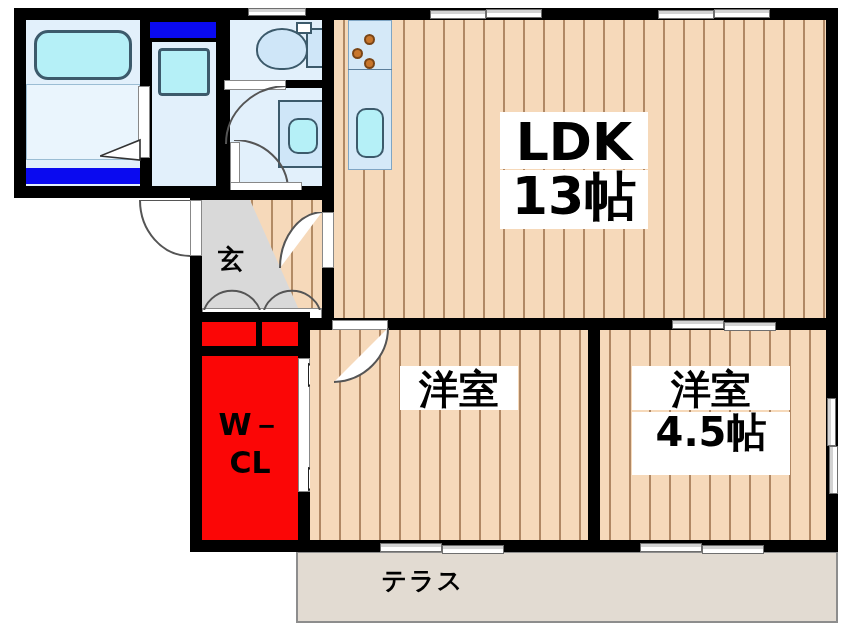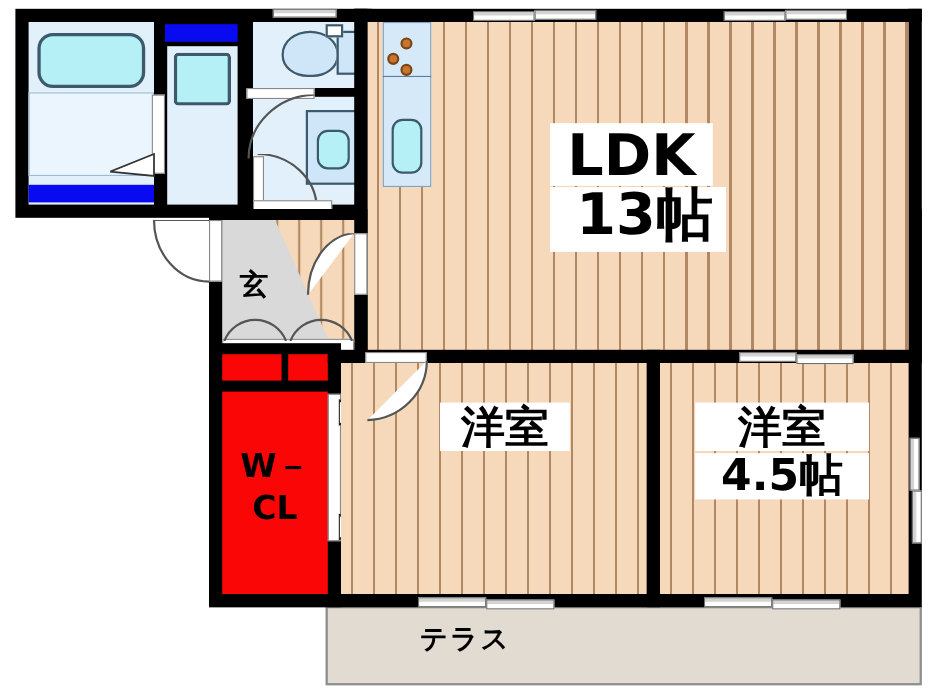--- a/index.html
+++ b/index.html
@@ -159,21 +159,21 @@
   <div class="abs burner" style="left:364px; top:34px; width:11px; height:11px;"></div>
   <div class="abs burner" style="left:364px; top:58px; width:11px; height:11px;"></div>
   <div class="abs sink-basin" style="left:356px; top:108px; width:28px; height:50px;"></div>
 
   <div class="abs window-h" style="left:430px; top:10px; width:56px; height:9px;"></div>
   <div class="abs window-h" style="left:486px; top:9px; width:56px; height:9px;"></div>
   <div class="abs window-h" style="left:658px; top:10px; width:56px; height:9px;"></div>
   <div class="abs window-h" name="w" style="left:714px; top:9px; width:56px; height:9px;"></div>
 
   <div class="label label-ldk" style="left:500px; top:112px; width:148px; padding:4px 0 0 0;">LDK</div>
-  <div class="label label-ldk" style="left:500px; top:170px; width:148px; padding:0 0 6px 12px;">13帖</div>
+  <div class="label label-ldk" style="left:500px; top:170px; width:148px; padding:0 0 6px 0;">13帖</div>
 
   <div class="abs wall" style="left:190px; top:190px; width:144px; height:130px;"></div>
   <div class="abs genkan" style="left:202px; top:200px; width:120px; height:112px;"></div>
 
   <svg class="abs" style="left:202px; top:200px; width:120px; height:112px;" viewBox="0 0 120 112" preserveAspectRatio="none">
     <defs>
       <pattern id="woodpat" width="20" height="10" patternUnits="userSpaceOnUse">
         <rect width="20" height="10" fill="#f6d9ba"></rect>
         <rect x="9" width="2" height="10" fill="#7a4a1e" opacity="0.55"></rect>
       </pattern>
@@ -226,21 +226,21 @@
 
   <div class="label label-room" style="left:400px; top:366px; width:118px; padding-top:3px;">洋室</div>
 
   <div class="abs window-h" style="left:380px; top:543px; width:62px; height:9px;"></div>
   <div class="abs window-h" style="left:442px; top:545px; width:62px; height:9px;"></div>
 
   <div class="abs wood" style="left:600px; top:330px; width:226px; height:210px;"></div>
   <div class="abs wall" style="left:600px; top:318px; width:238px; height:12px;"></div>
 
   <div class="label label-room" style="left:632px; top:366px; width:158px; padding-top:3px;">洋室</div>
-  <div class="label label-room" style="left:632px; top:412px; width:158px; padding-bottom:1px;">4.5帖</div>
+  <div class="label label-room" style="left:632px; top:412px; width:158px; padding-bottom:22px;">4.5帖</div>
 
   <div class="abs window-h" style="left:672px; top:320px; width:52px; height:9px;"></div>
   <div class="abs window-h" style="left:724px; top:322px; width:52px; height:9px;"></div>
 
   <div class="abs window-v" style="left:827px; top:398px; width:9px; height:48px;"></div>
   <div class="abs window-v" style="left:829px; top:446px; width:9px; height:48px;"></div>
 
   <div class="abs window-h" style="left:640px; top:543px; width:62px; height:9px;"></div>
   <div class="abs window-h" style="left:702px; top:545px; width:62px; height:9px;"></div>
 

